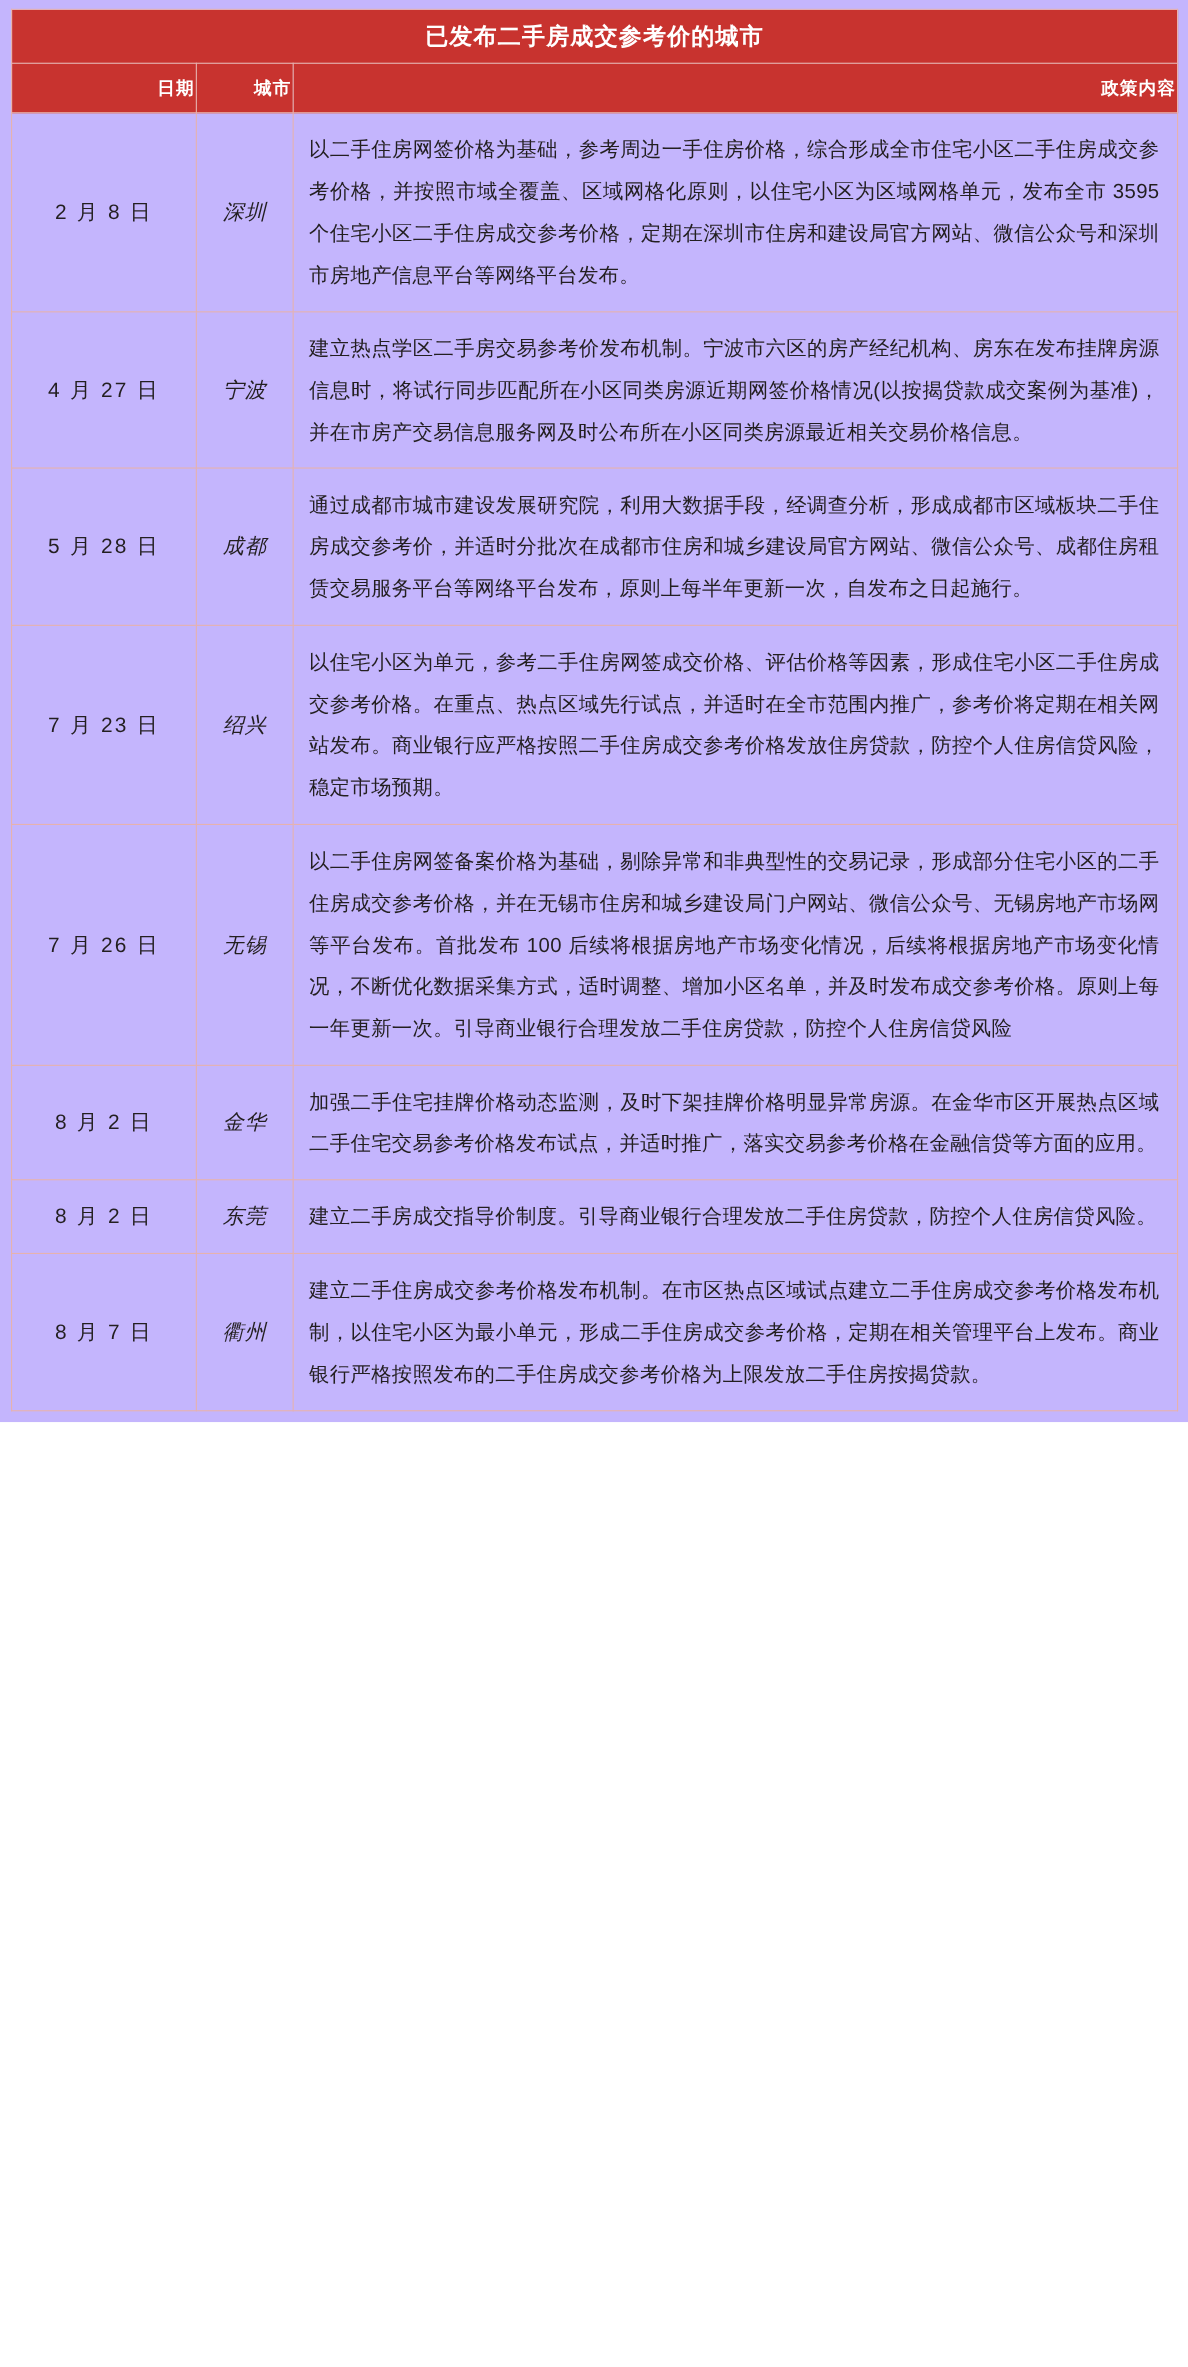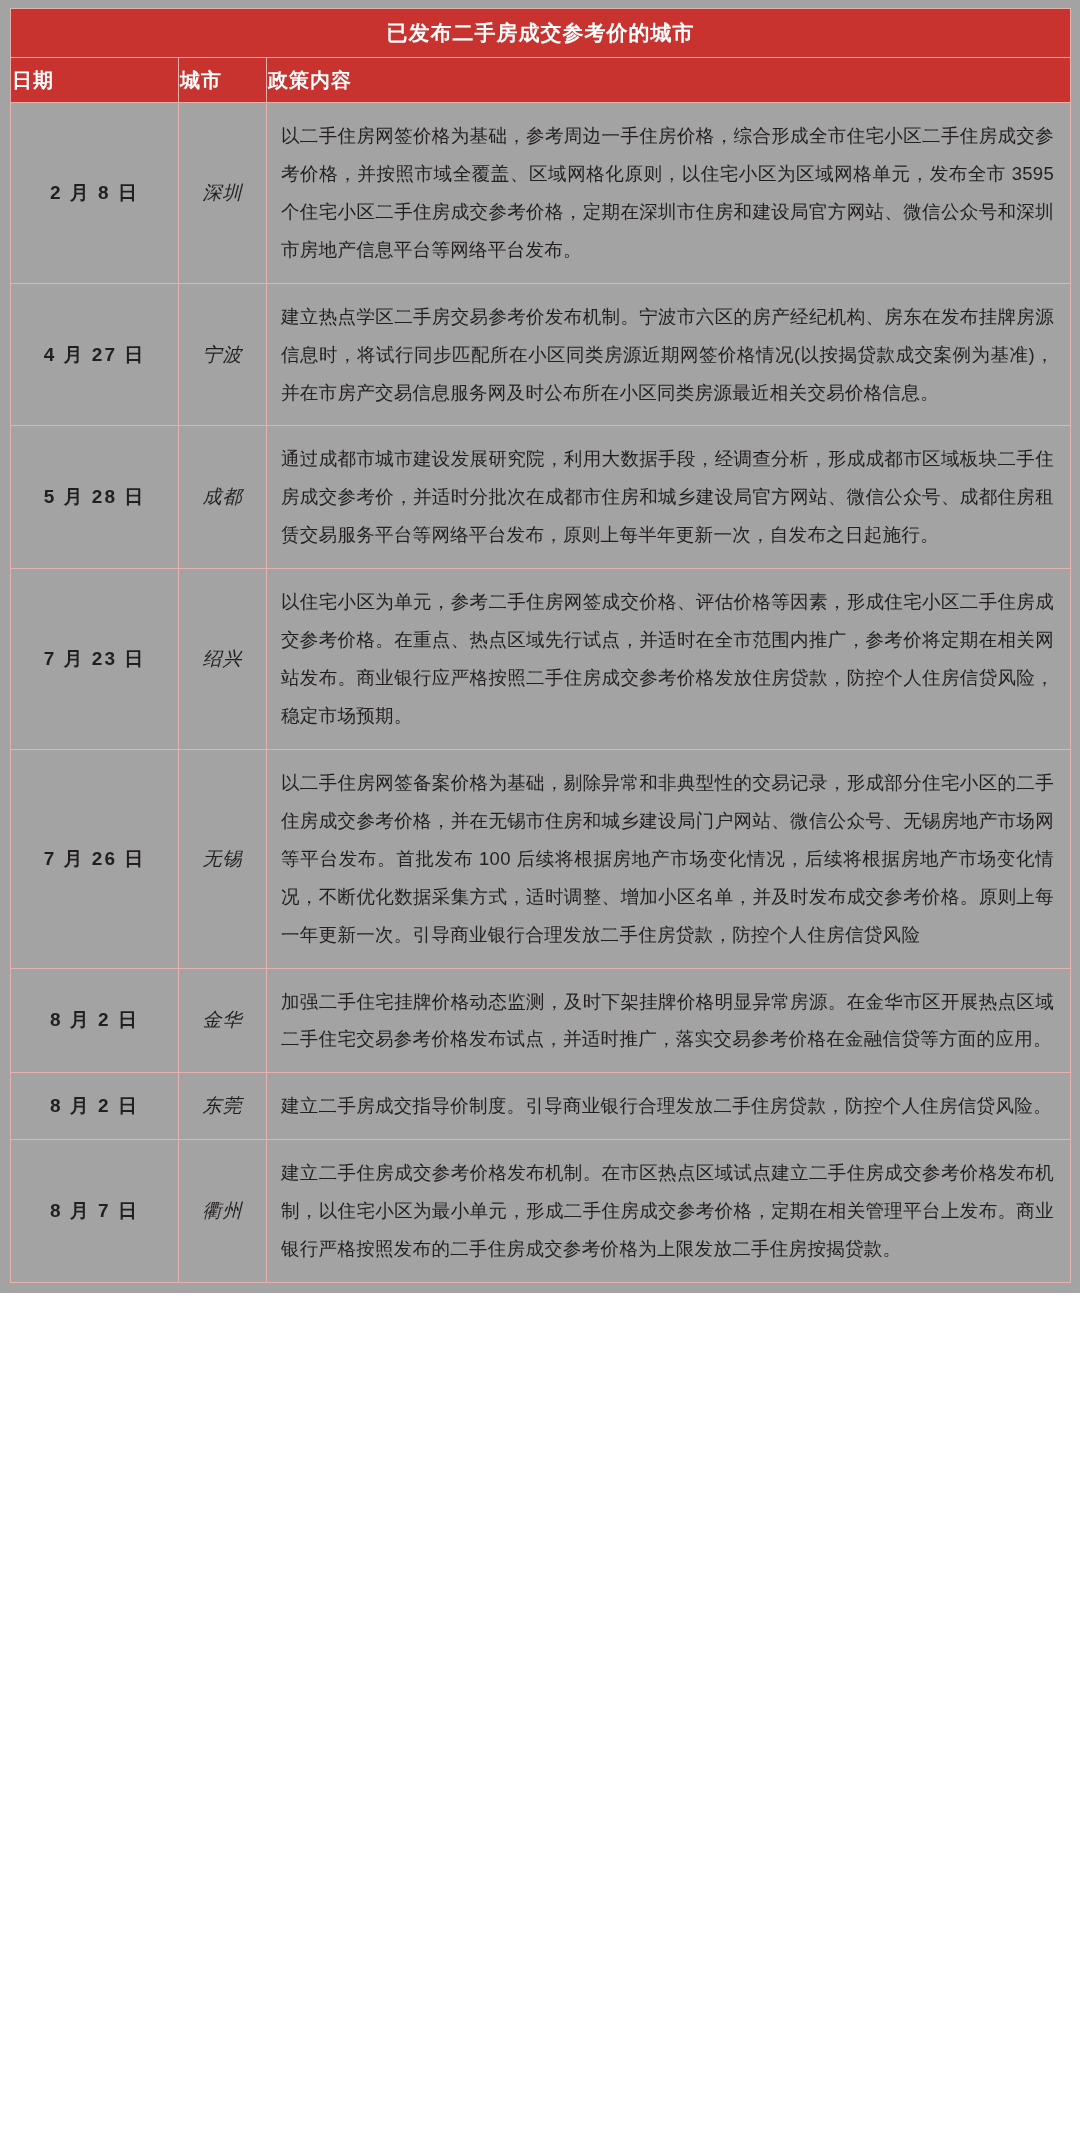--- a/index.html
+++ b/index.html
@@ -9,21 +9,21 @@
   }
   body {
     width: 1080px;
     font-family: "Liberation Sans", "DejaVu Sans", sans-serif;
     color: #231f20;
   }
   .sheet {
     width: 1080px;
     box-sizing: border-box;
     padding: 8px 26px 10px 10px;
-    background: #a3a3a3;
+    background: #c4b5fd;
   }
   table.policy-table {
     width: 1060px;
     border-collapse: collapse;
     table-layout: fixed;
   }
   table.policy-table td,
   table.policy-table th {
     border: 1px solid #e6b2ae;
     vertical-align: middle;
@@ -34,38 +34,37 @@
     text-align: center;
     font-size: 21px;
     font-weight: bold;
     letter-spacing: 1px;
     height: 46px;
     border: 1px solid #c8332f;
   }
   .head-cell {
     background: #c8332f;
     color: #ffffff;
-    text-align: left;
-    font-size: 20px;
+    text-align: right;
+    font-size: 16px;
     font-weight: bold;
     letter-spacing: 1px;
     height: 42px;
     border: 1px solid #c8332f;
   }
   .col-date { width: 168px; }
   .col-city { width: 88px; }
   .col-content { width: 804px; }
 
   td.date-cell {
     text-align: center;
     font-size: 19px;
     letter-spacing: 2px;
     color: #231f20;
     padding: 6px 4px;
-    font-weight: bold;
   }
   td.city-cell {
     text-align: center;
     font-size: 19px;
     letter-spacing: 1px;
     color: #231f20;
     padding: 6px 4px;
     font-style: italic;
   }
   td.content-cell {

